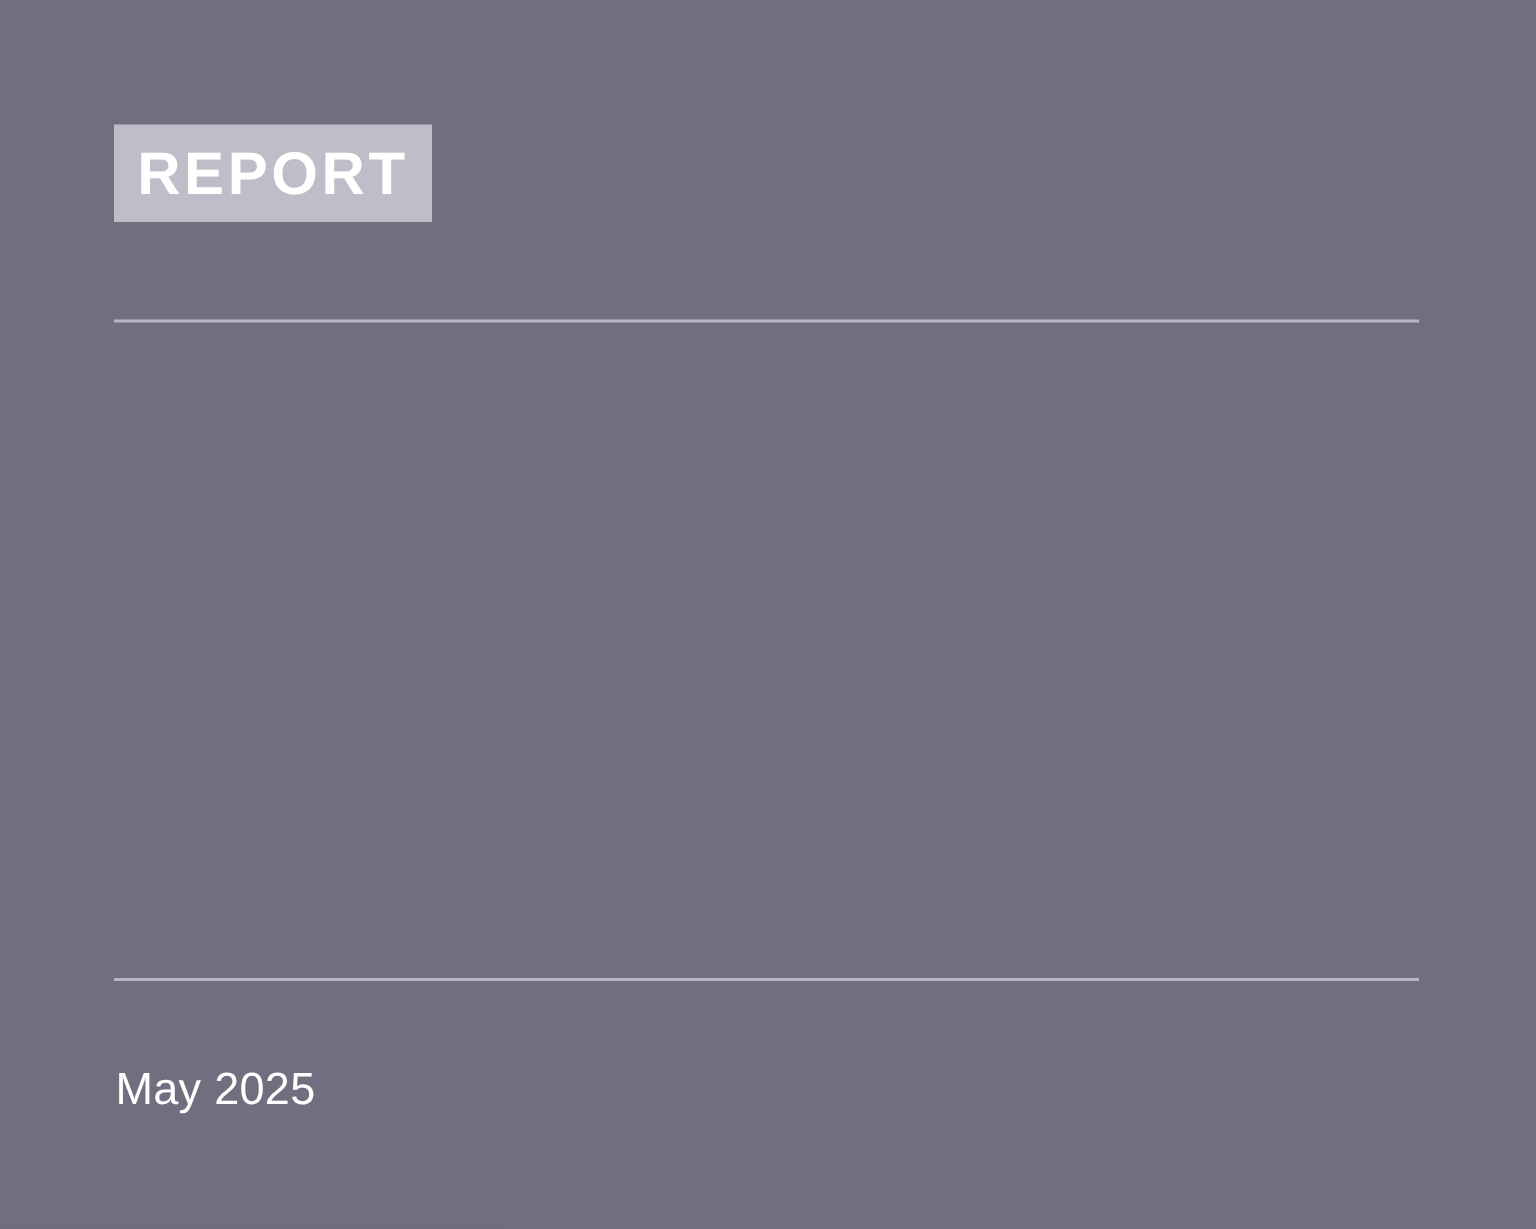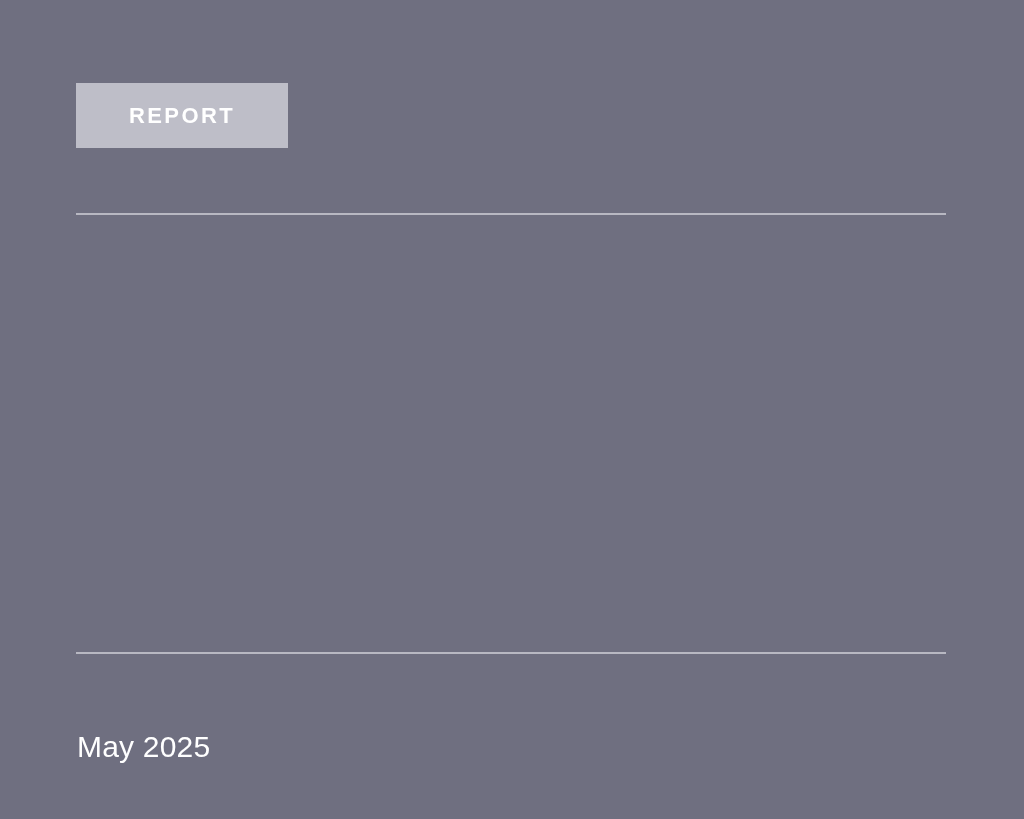--- a/index.html
+++ b/index.html
@@ -28,21 +28,21 @@
     left: 76px;
     top: 83px;
     width: 212px;
     height: 65px;
     background: #bebec8;
     display: flex;
     align-items: center;
     justify-content: center;
   }
   .badge-label {
-    font-size: 22px;
+    font-size: 40px;
     font-weight: bold;
     color: #ffffff;
     letter-spacing: 2.4px;
     line-height: 1;
     white-space: nowrap;
   }
 
   
   .rule {
     position: absolute;
@@ -92,21 +92,20 @@
   .date {
     position: absolute;
     left: 77px;
     top: 712px;
     font-size: 30px;
     font-weight: normal;
     color: #ffffff;
     line-height: 1;
     letter-spacing: 0.2px;
     white-space: nowrap;
-    margin-top: 20px;
   }
 </style>
 </head>
 <body>
 
 <div class="cover">
 
   <div class="badge">
     <span class="badge-label">REPORT</span>
   </div>

